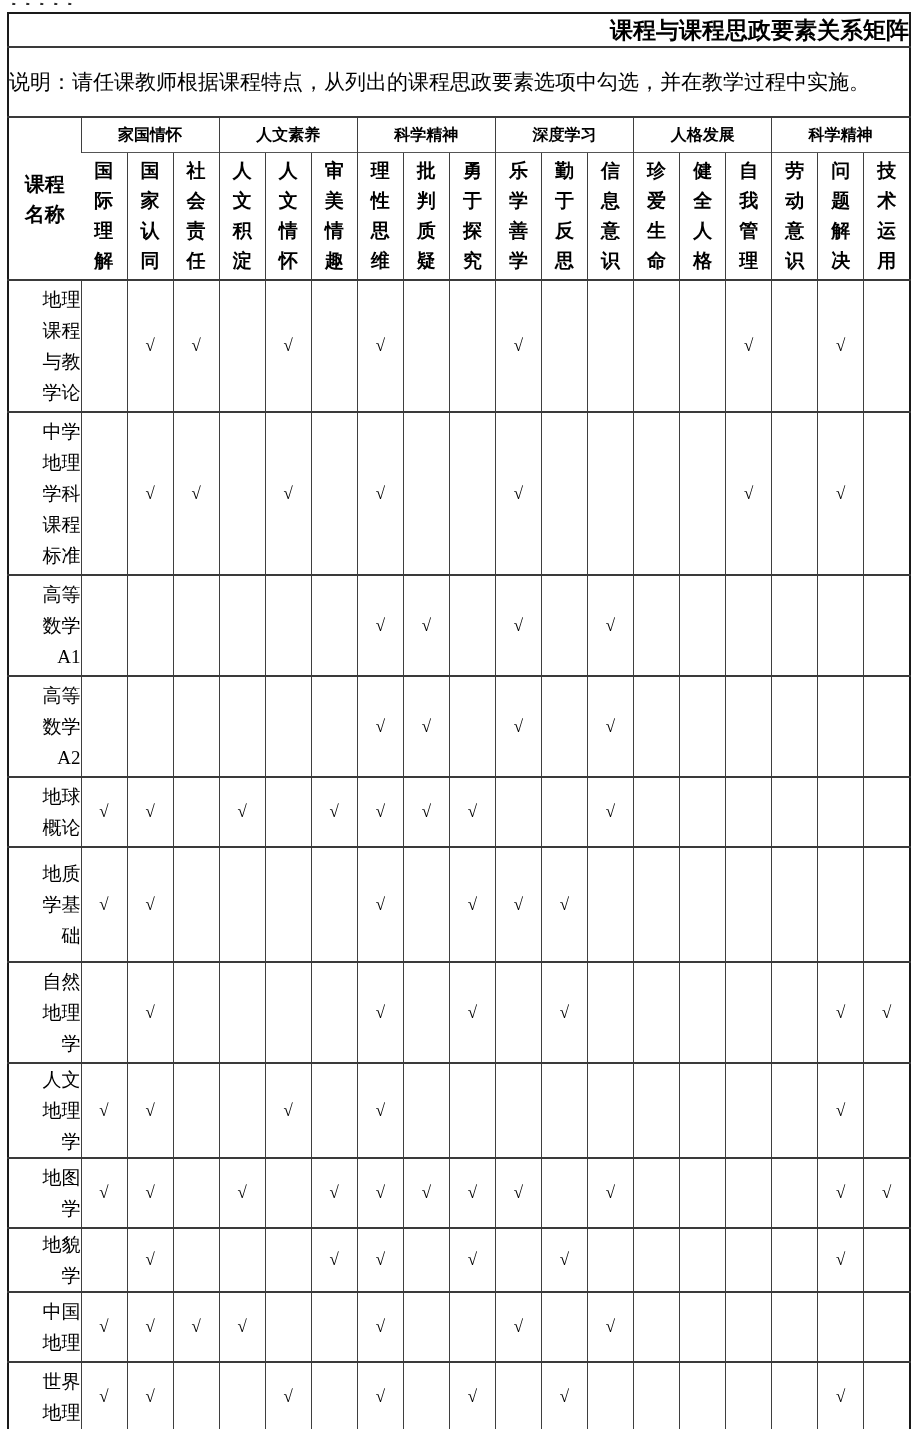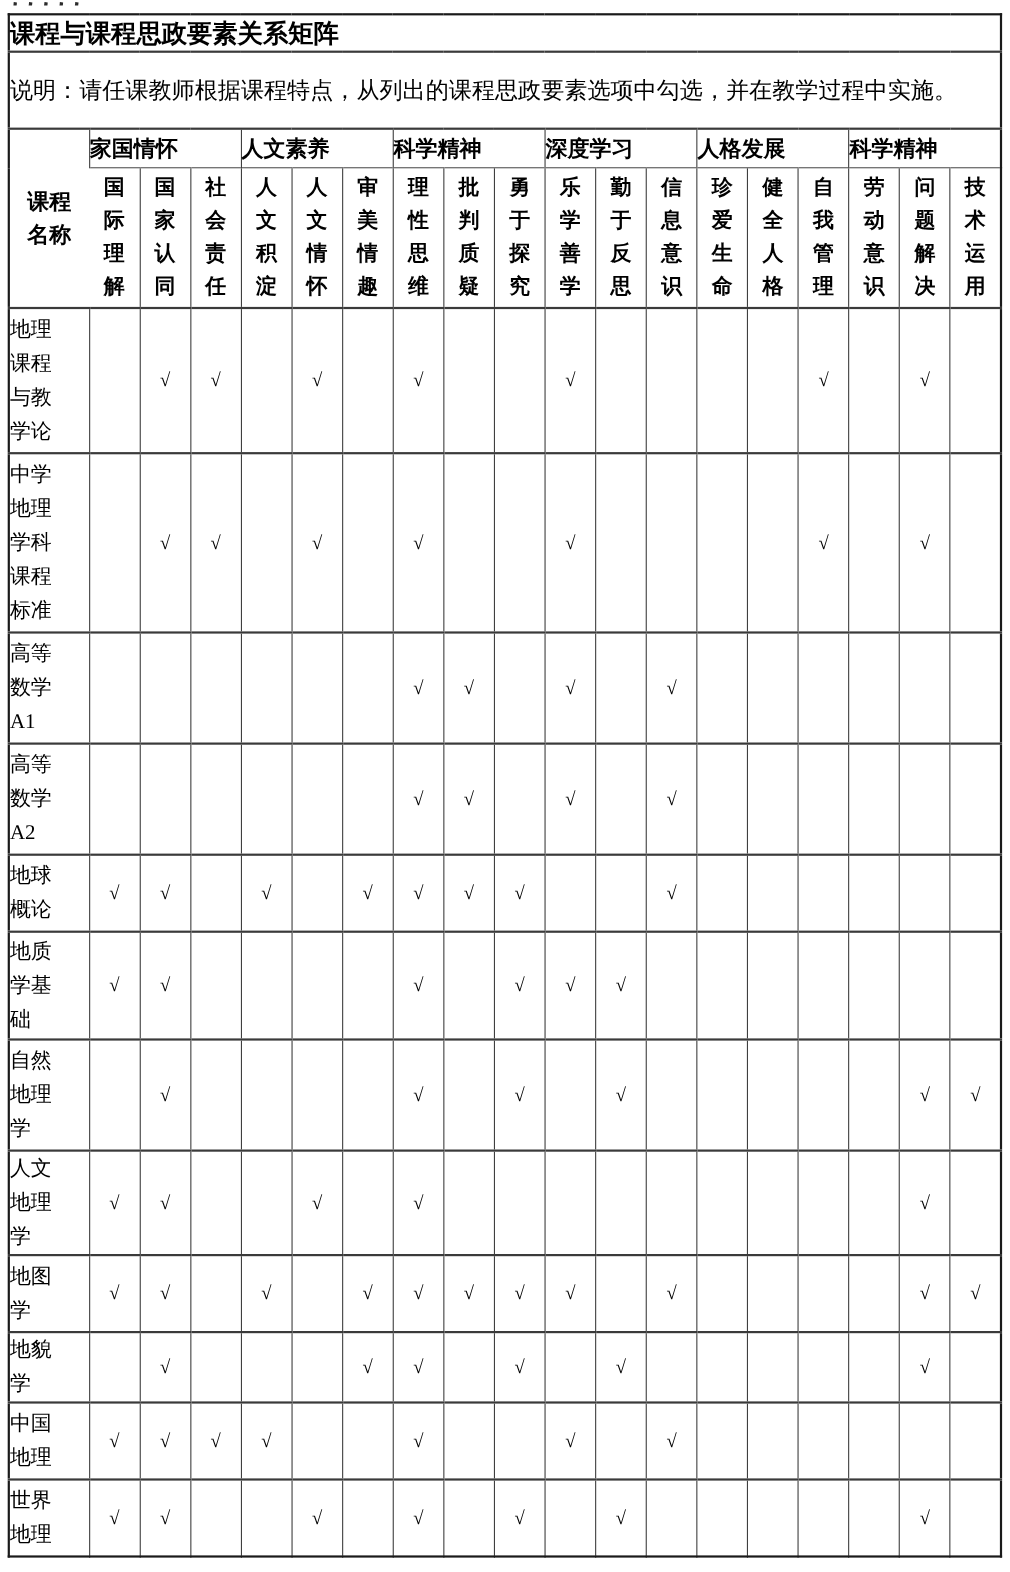--- a/index.html
+++ b/index.html
@@ -21,45 +21,45 @@
   table.matrix {
     position: absolute; top: 12px; left: 7px;
     width: 904px;
     border-collapse: collapse;
     table-layout: fixed;
     border: 2px solid #1a1a1a;
   }
   td { border-left: 1px solid #3f3f3f; border-top: 2px solid #3a3a3a; padding: 0; }
   td:first-child { border-left: none; }
   tr.title-row td {
-    height: 32px; text-align: left; vertical-align: middle;
+    height: 32px; text-align: right; vertical-align: middle;
     font-family: "Liberation Sans", "DejaVu Sans", sans-serif;
     font-weight: bold; font-size: 23px; border-top: none; margin-top: 38px;
   }
   tr.note-row td {
     height: 64px; font-size: 21px; line-height: 33px;
     text-align: left; vertical-align: middle; padding: 2px 0;
   }
   tr.group-row td.group-cell {
-    height: 34px; text-align: left; vertical-align: middle;
+    height: 34px; text-align: center; vertical-align: middle;
     font-family: "Liberation Sans", "DejaVu Sans", sans-serif;
-    font-weight: bold; font-size: 20px; margin-top: 28px;
+    font-weight: bold; font-size: 16px; margin-top: 28px;
   }
   td.corner-cell {
     text-align: center; vertical-align: middle;
     font-family: "Liberation Sans", "DejaVu Sans", sans-serif;
     font-weight: bold; font-size: 20px; line-height: 30px;
   }
   tr.subhead-row td { border-top: 1px solid #555; height: 126px; vertical-align: middle; }
   tr.subhead-row .vchar {
     text-align: center;
     font-family: "Liberation Sans", "DejaVu Sans", sans-serif;
     font-weight: bold; font-size: 19px; line-height: 30px;
   }
-  td.name-cell { text-align: left; vertical-align: middle; font-size: 19px; }
+  td.name-cell { text-align: right; vertical-align: middle; font-size: 19px; }
   td.name-cell div { line-height: 31px; }
   td.check-cell { text-align: center; vertical-align: middle; font-size: 17px; }
 </style>
 </head>
 <body>
 
 <div class="page">
   <div class="corner-fragment">
     <i></i><i></i><i></i><i></i><i></i>
   </div>
@@ -317,21 +317,21 @@
           <td class="check-cell"></td>
           <td class="check-cell"></td>
           <td class="check-cell"><span>√</span></td>
           <td class="check-cell"></td>
           <td class="check-cell"></td>
           <td class="check-cell"></td>
           <td class="check-cell"></td>
           <td class="check-cell"></td>
           <td class="check-cell"></td>
         </tr>
-        <tr class="course-row" style="height: 98px;">
+        <tr class="course-row" style="height: 115px;">
           <td class="name-cell">
             <div>地质</div>
             <div>学基</div>
             <div>础</div>
           </td>
           <td class="check-cell"><span>√</span></td>
           <td class="check-cell"><span>√</span></td>
           <td class="check-cell"></td>
           <td class="check-cell"></td>
           <td class="check-cell"></td>

